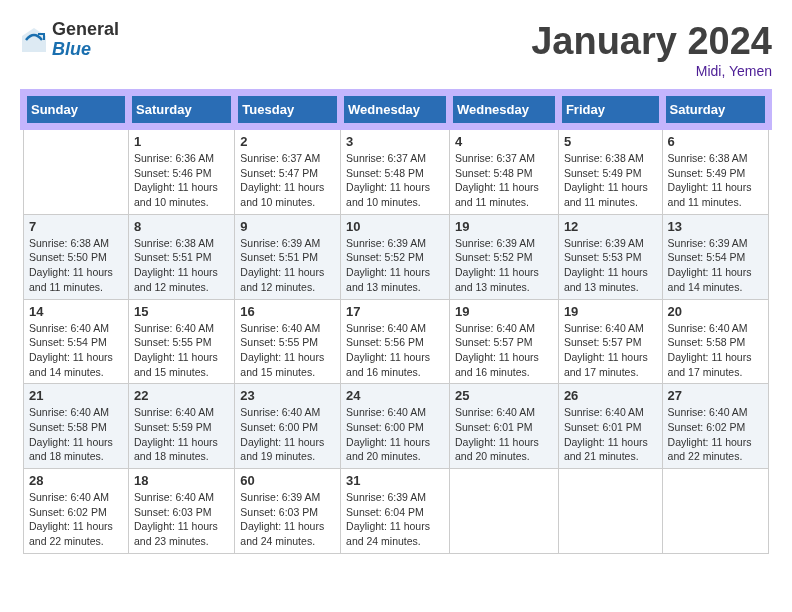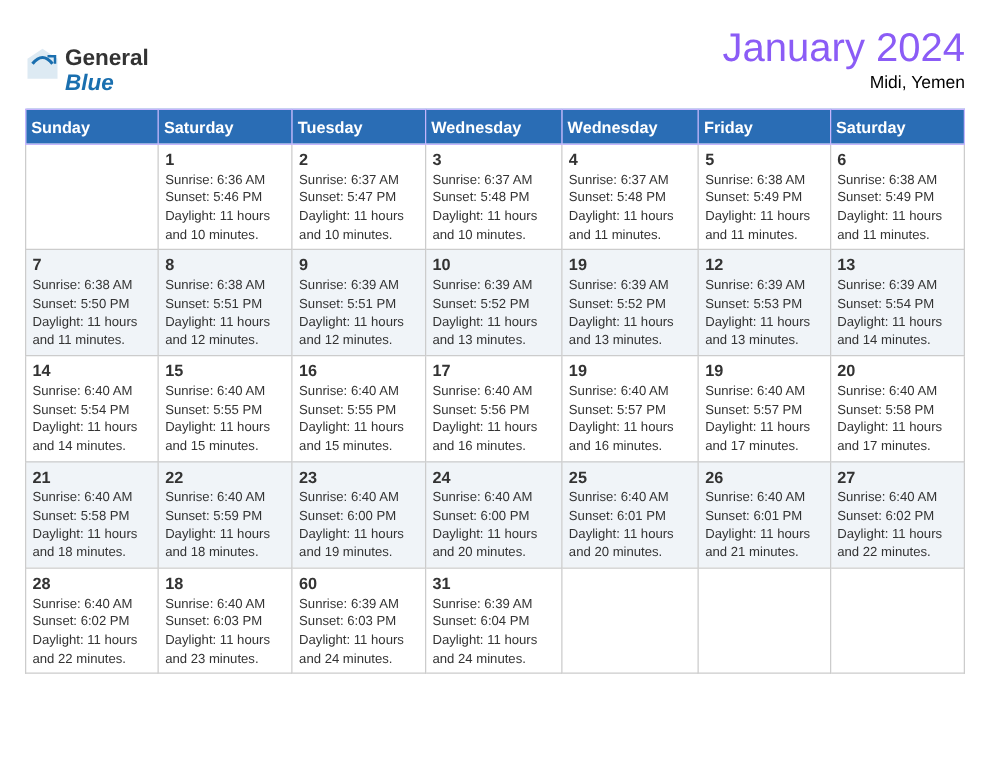--- a/index.html
+++ b/index.html
@@ -11,22 +11,21 @@
       padding: 20px;
     }
     .header {
       display: flex;
       justify-content: space-between;
       align-items: flex-start;
       margin-bottom: 10px;
     }
     .logo {
       display: flex;
-      align-items: flex-start;
-      margin-top: 17px;
+      align-items: center;
     }
     .logo-text {
       display: flex;
       flex-direction: column;
       line-height: 1.1;
     }
     .logo-general {
       font-size: 18px;
       font-weight: bold;
       color: #333;
@@ -39,41 +38,41 @@
     }
     .logo-icon {
       width: 28px;
       height: 28px;
       margin-right: 4px;
     }
     .title-block {
       text-align: right;
     }
     .month-title {
-      font-size: 32px;
-      font-weight: normal;
-      color: #8b5cf6;
+      font-size: 38px;
+      font-weight: bold;
+      color: #404040;
     }
     .location {
       font-size: 14px;
-      color: #000000;
+      color: #4c1d95;
     }
     .calendar-table {
       width: 100%;
       border-collapse: collapse;
       font-size: 11px;
     }
     .calendar-table th {
       background-color: #2a6db5;
       color: #fff;
       padding: 6px 4px;
       text-align: left;
       font-size: 13px;
       font-weight: bold;
-      border: 1px solid #c4b5fd;
+      border: 7px solid #c4b5fd;
     }
     .calendar-table td {
       border: 1px solid #ccc;
       vertical-align: top;
       padding: 4px 5px;
       width: 113px;
       min-height: 80px;
       background: #fff;
     }
     .calendar-table tr:nth-child(even) td {

